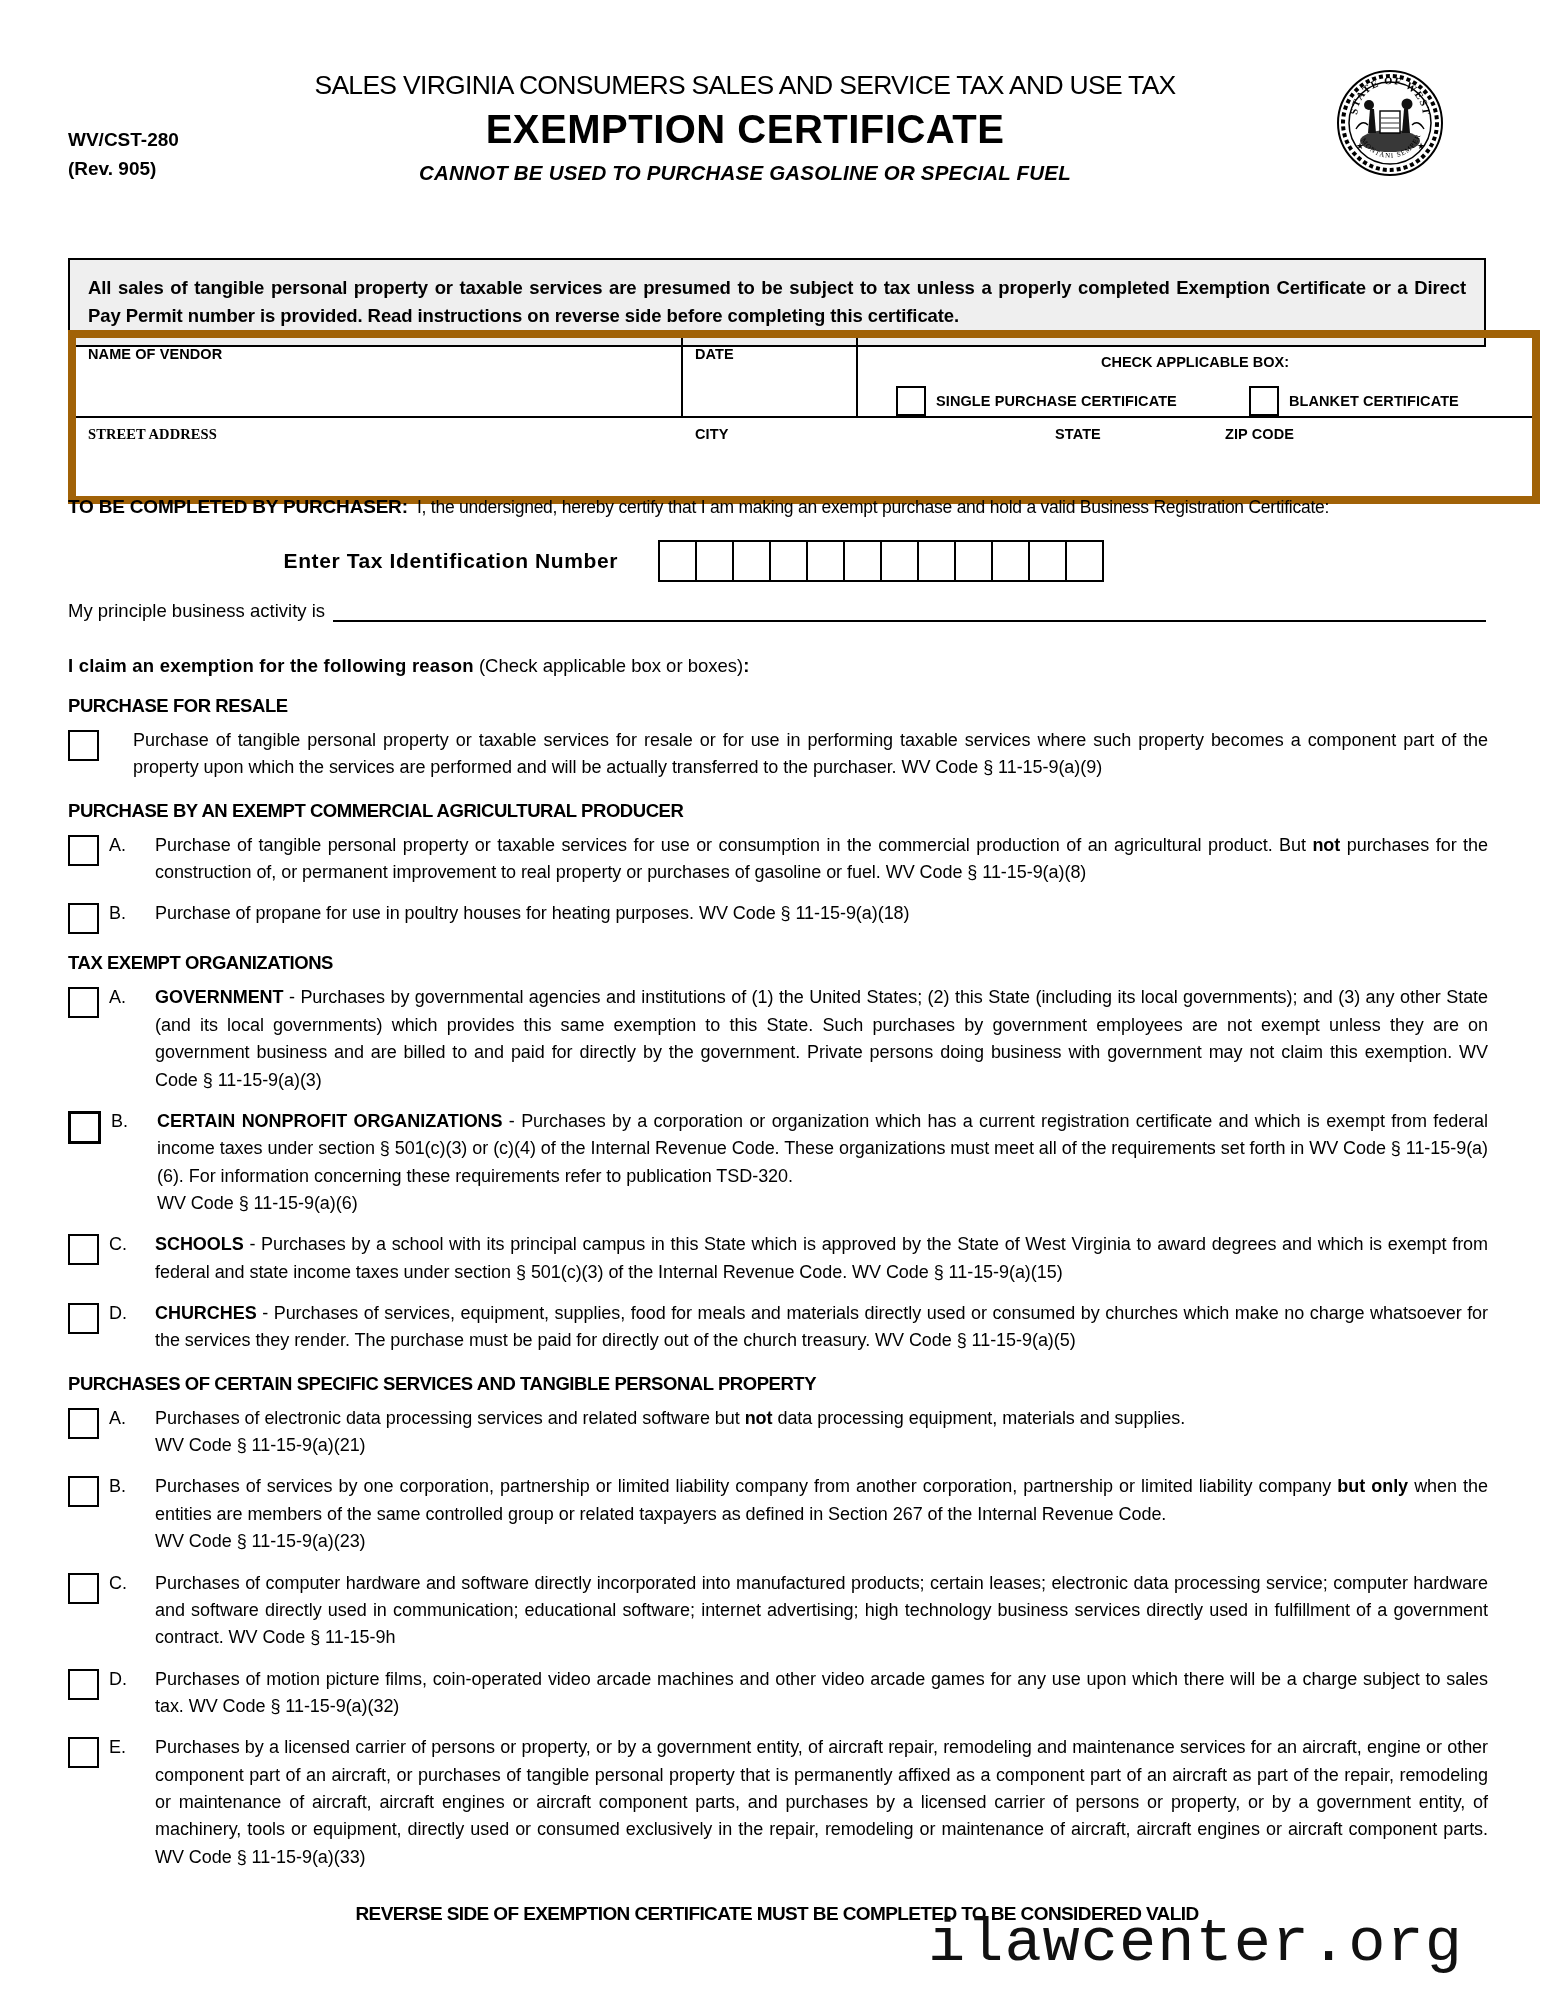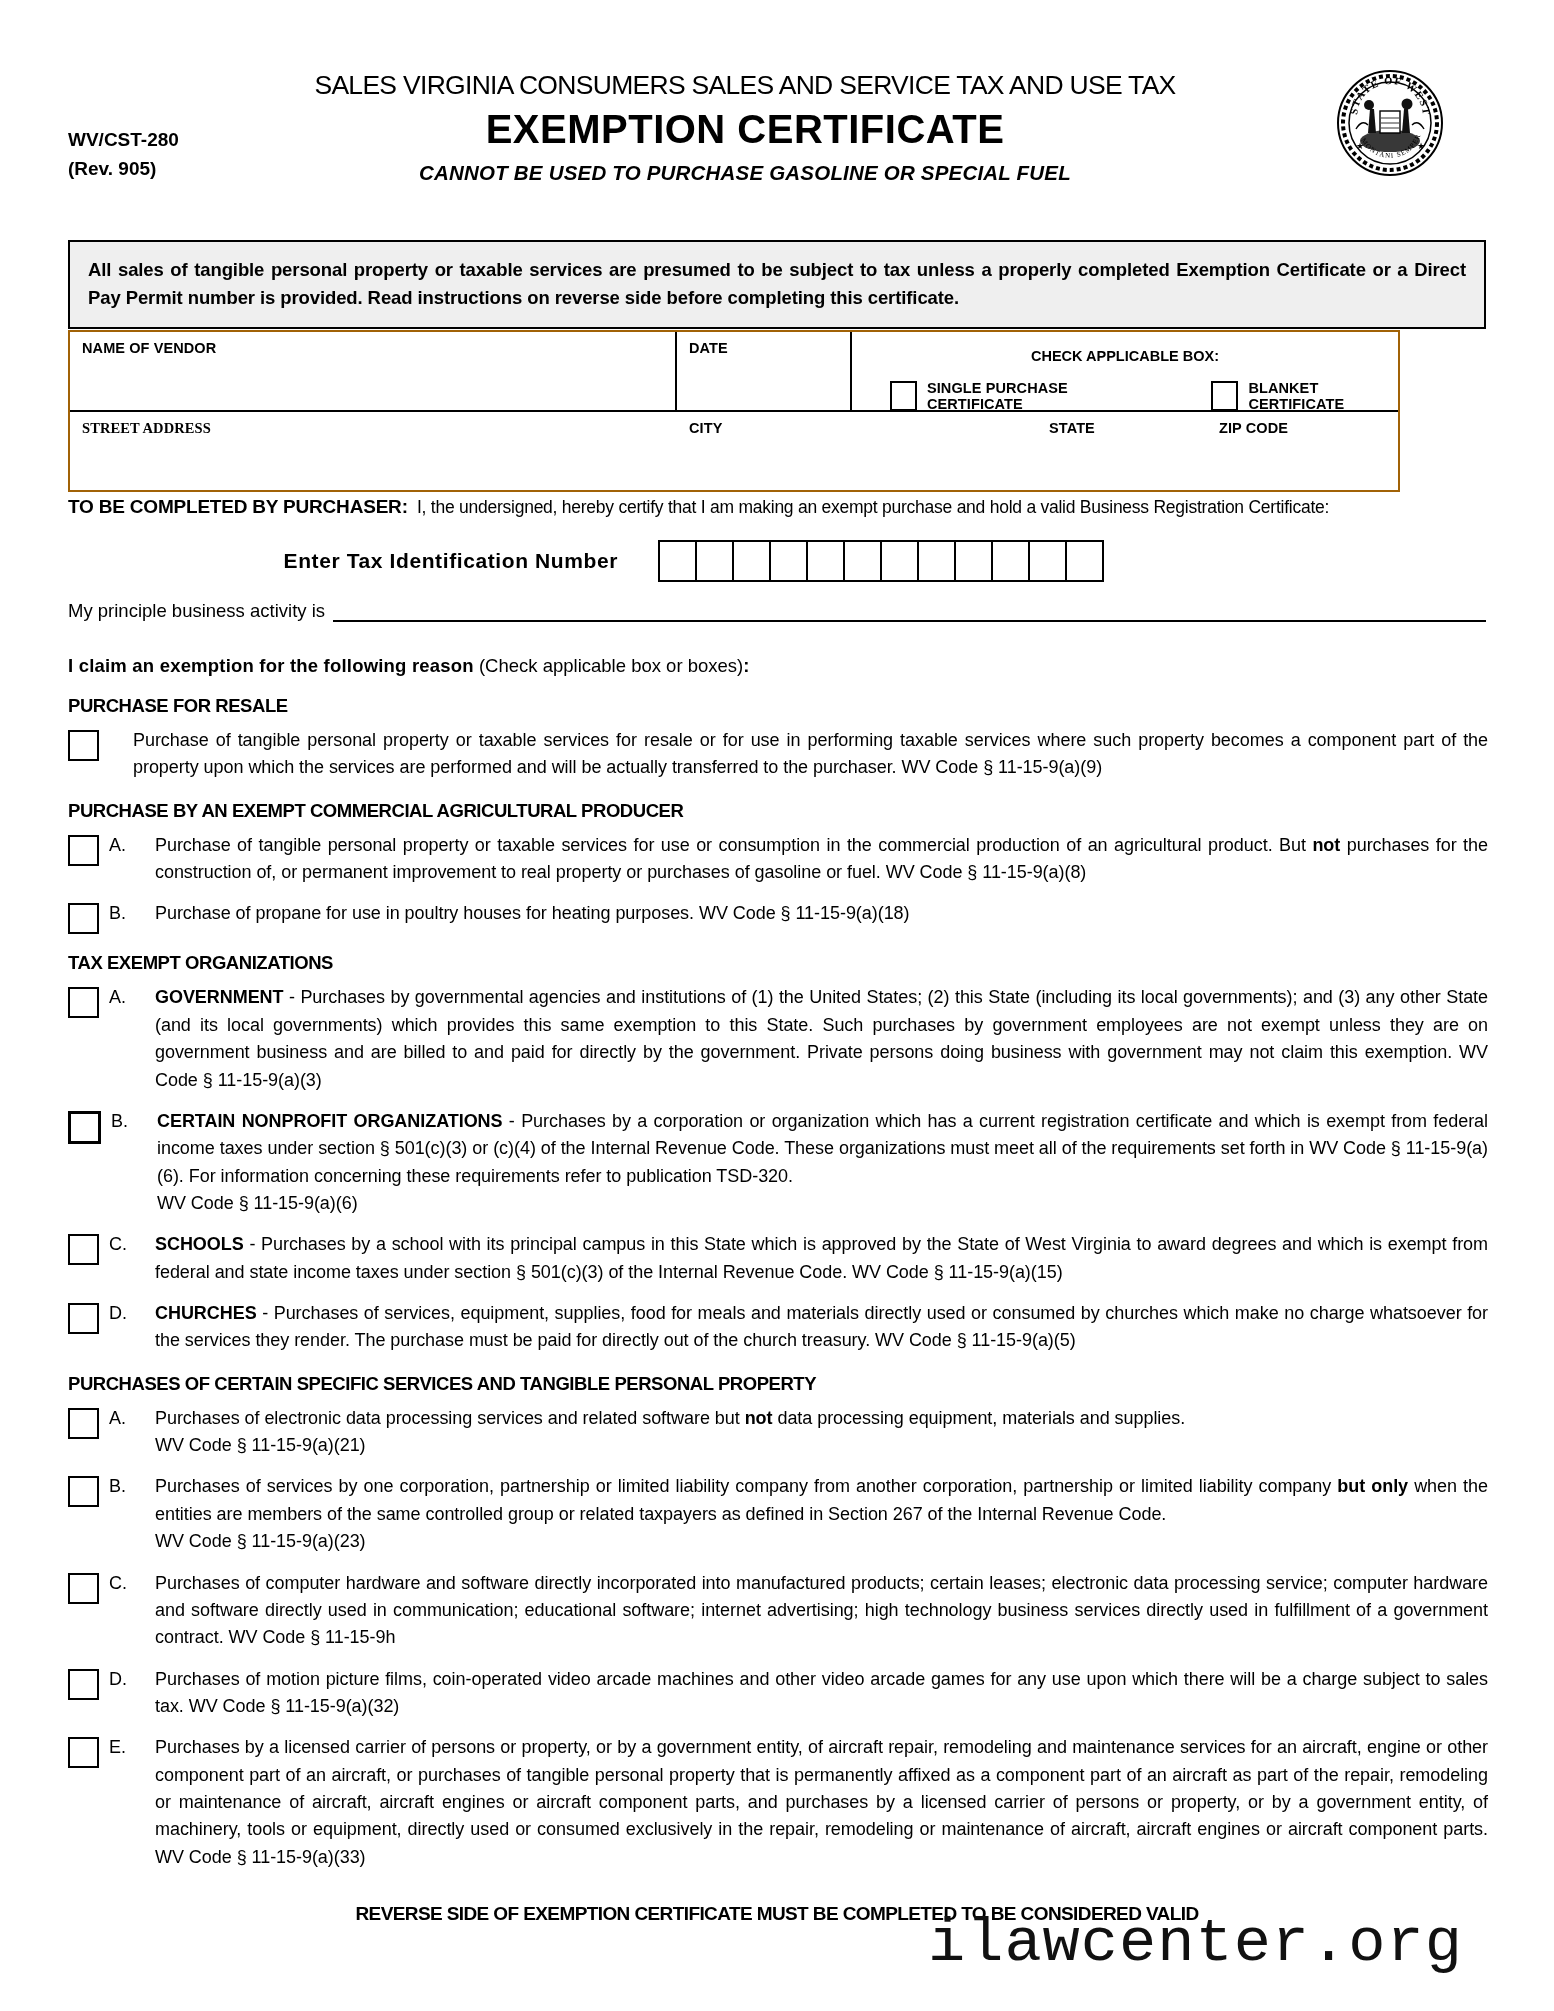--- a/index.html
+++ b/index.html
@@ -28,33 +28,33 @@
     white-space:nowrap;
   }
   .title-line3{
     font-size:20.5px;font-weight:bold;font-style:italic;margin-top:9px;
     letter-spacing:0.2px;white-space:nowrap;
   }
   .seal{position:absolute;left:1310px;top:68px;width:160px;height:110px;}
 
   
   .notice{
-    position:absolute;left:68px;top:240px;width:1418px;
+    position:absolute;left:68px;top:258px;width:1418px;
     border:2px solid #000;background:#efefef;
     box-sizing:border-box;padding:14px 18px 15px 18px;
   }
   .notice p{
     margin:0;font-size:18.5px;font-weight:bold;line-height:1.52;
     text-align:justify;letter-spacing:-0.1px;
   }
 
   
   .vendor{
-    position:absolute;left:68px;top:330px;width:1332px;
-    border:2px solid #a16207;box-sizing:border-box;
+    position:absolute;left:68px;top:330px;width:1472px;
+    border:8px solid #a16207;box-sizing:border-box;
   }
   .vrow{display:flex;}
   .vrow.top{height:78px;}
   .vrow.bot{height:78px;border-top:2px solid #000;}
   .vcell{position:relative;box-sizing:border-box;padding:8px 0 0 12px;}
   .vcell.b{border-right:2px solid #000;}
   .lbl{font-size:14.5px;font-weight:bold;letter-spacing:0.1px;}
   .c-name{width:607px;}
   .c-date{width:175px;}
   .c-check{flex:1;padding-left:0;}

